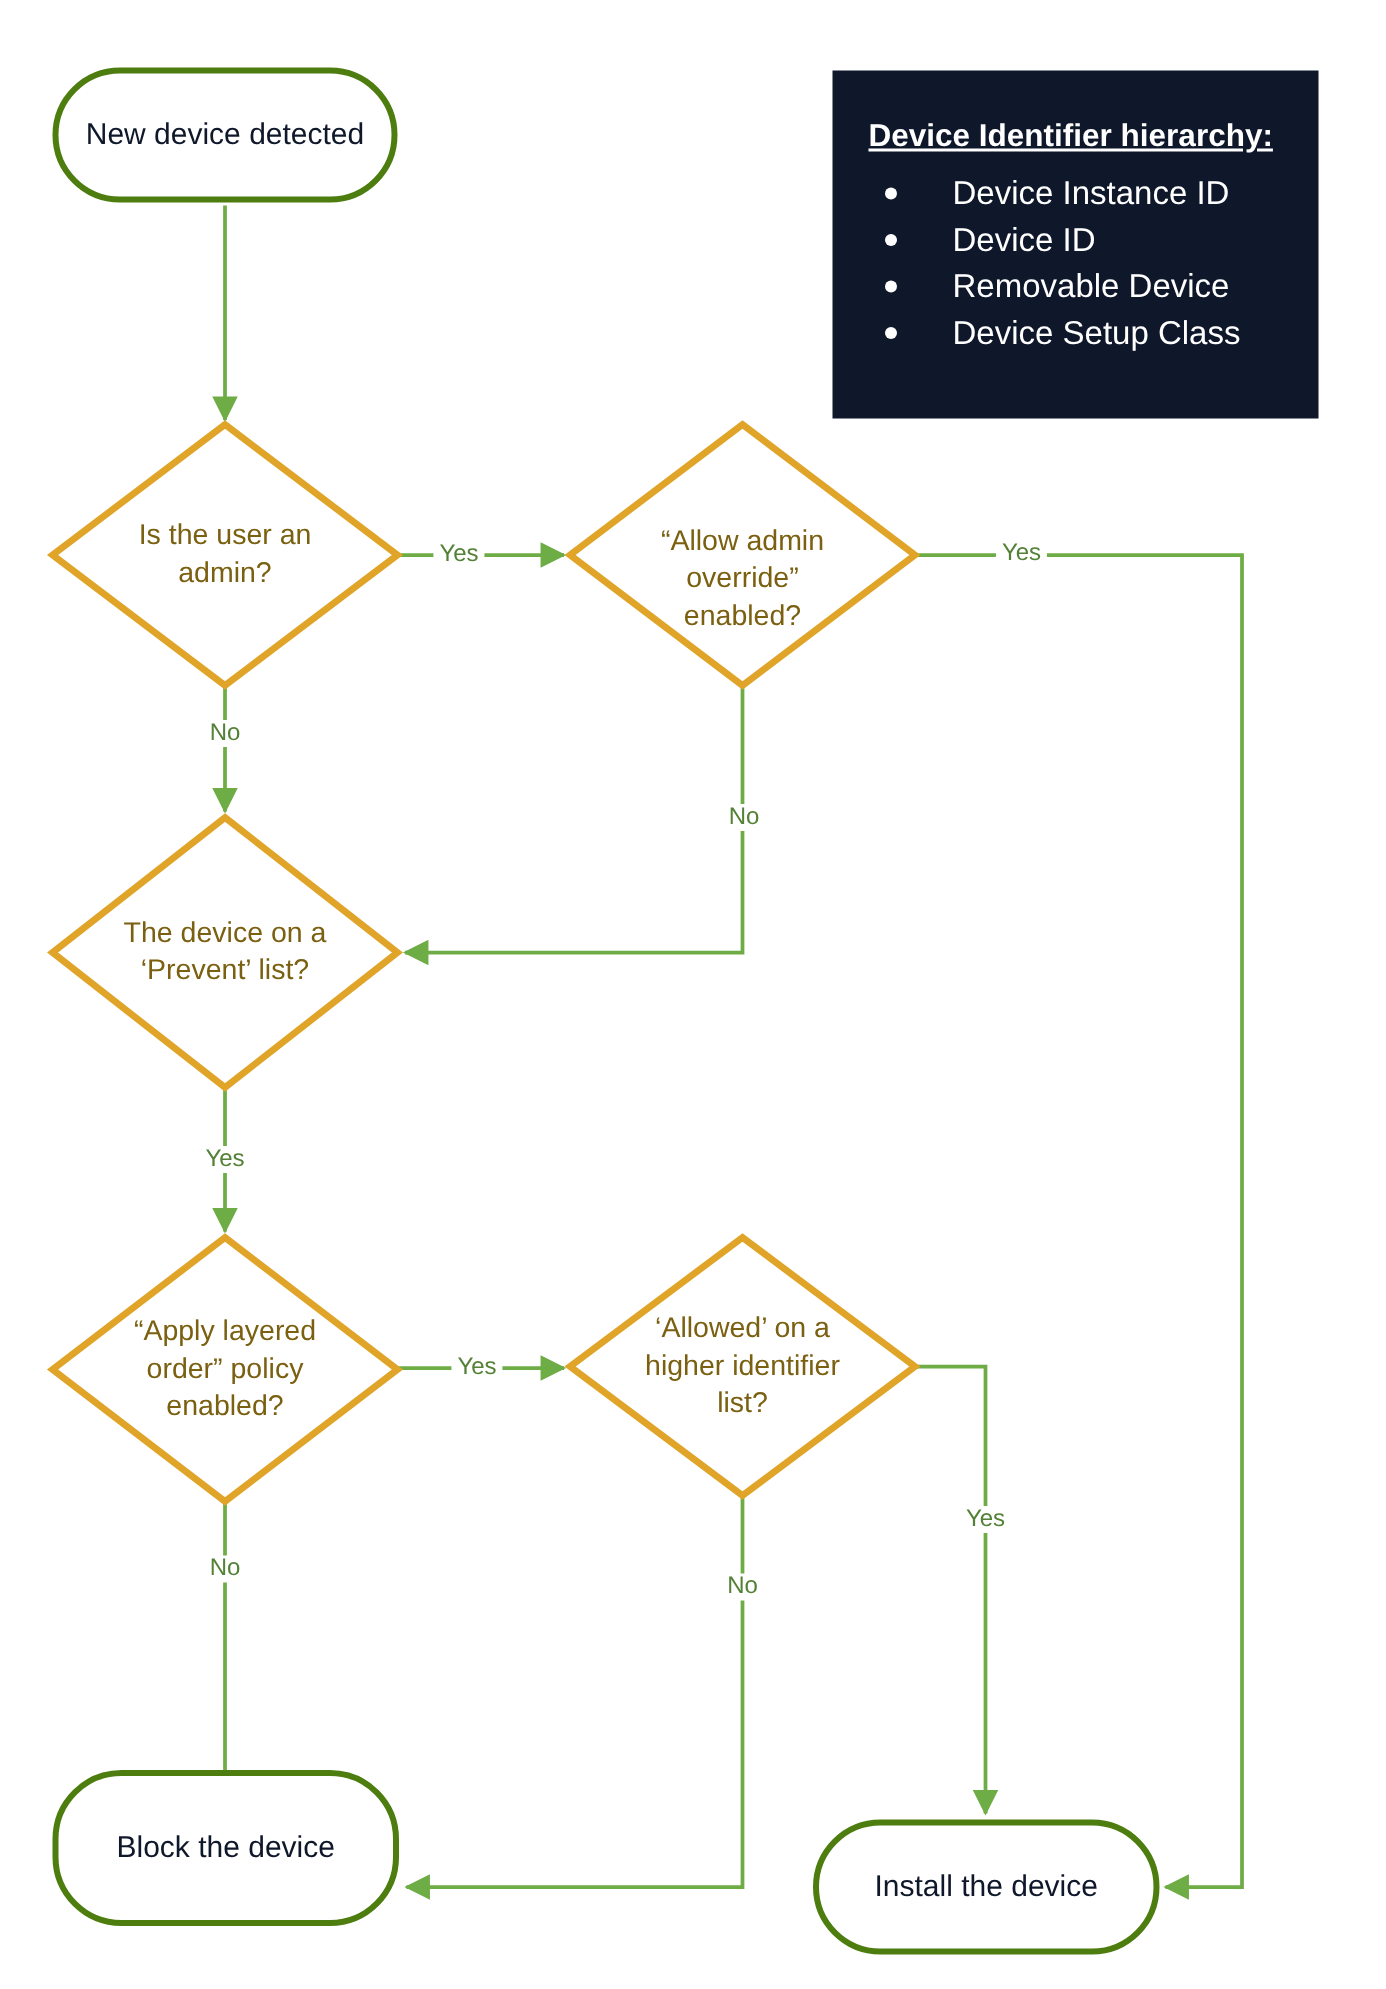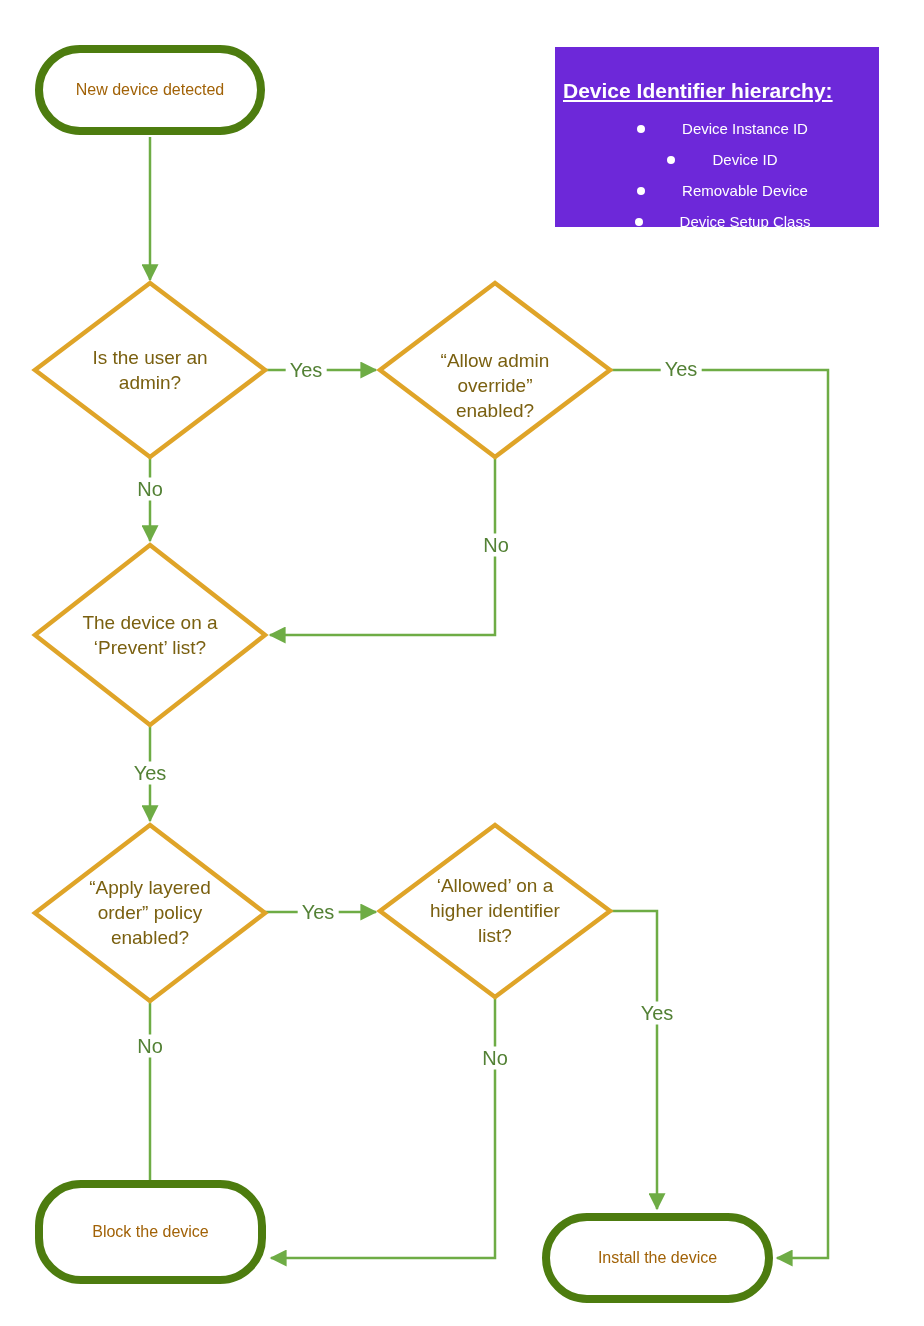--- a/index.html
+++ b/index.html
@@ -9,26 +9,26 @@
     background:#ffffff;
     font-family:"Liberation Sans", sans-serif;
     overflow:hidden;
   }
   .canvas svg.wires{position:absolute;left:0;top:0;width:924px;height:1326px;}
 
   
   .terminal{
     position:absolute;
     box-sizing:border-box;
-    border:8px solid #4d7c0f;
+    border:4px solid #4d7c0f;
     border-radius:46px;
     background:#ffffff;
     display:flex;align-items:center;justify-content:center;
-    color:#a16207;
-    font-size:16px;
+    color:#0f172a;
+    font-size:20px;
     text-align:center;
     z-index:3;
   }
 
   
   .diamond-label{
     position:absolute;
     transform:translate(-50%,-50%);
     color:#7A6010;
     font-size:19px;
@@ -38,47 +38,46 @@
     z-index:3;
   }
 
   
   .edge-label{
     position:absolute;
     transform:translate(-50%,-50%);
     background:#ffffff;
     padding:0 4px;
     color:#538135;
-    font-size:20px;
+    font-size:16px;
     z-index:2;
   }
 
   
   .infobox{
     position:absolute;
     left:555px;top:47px;
-    width:324px;height:180px;
+    width:324px;height:232px;
     box-sizing:border-box;
-    background:#6d28d9;
+    background:#0f172a;
     color:#FFFFFF;
-    padding:32px 8px 0 8px;
+    padding:32px 8px 0 24px;
     z-index:3;
   }
   .infobox .title{
     font-weight:bold;
     font-size:21px;
     text-decoration:underline;
     margin:0 0 10px 0;
   }
   .infobox .item{
     display:flex;
     align-items:center;
     height:31px;
-    font-size:15px;
-    justify-content:center;
+    font-size:22px;
   }
   .infobox .dot{
     width:8px;height:8px;border-radius:50%;
     background:#FFFFFF;
     margin-left:11px;
     flex:0 0 auto;
   }
   .infobox .item-text{margin-left:37px;}
 </style>
 </head>

